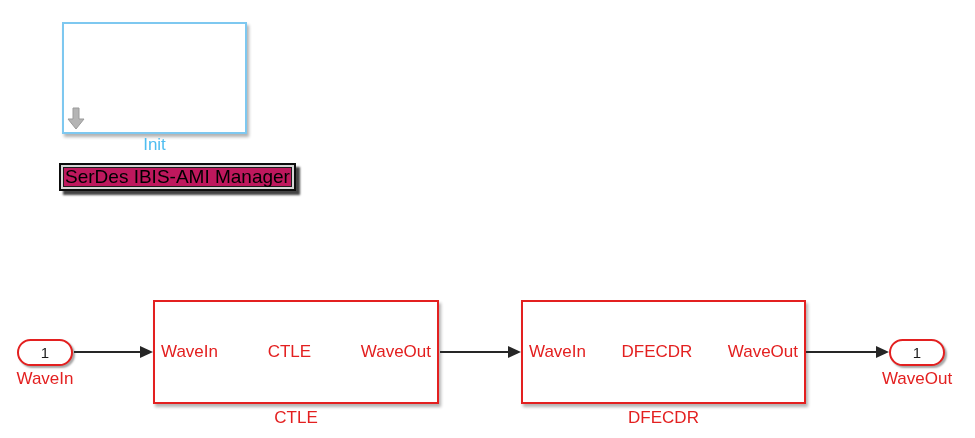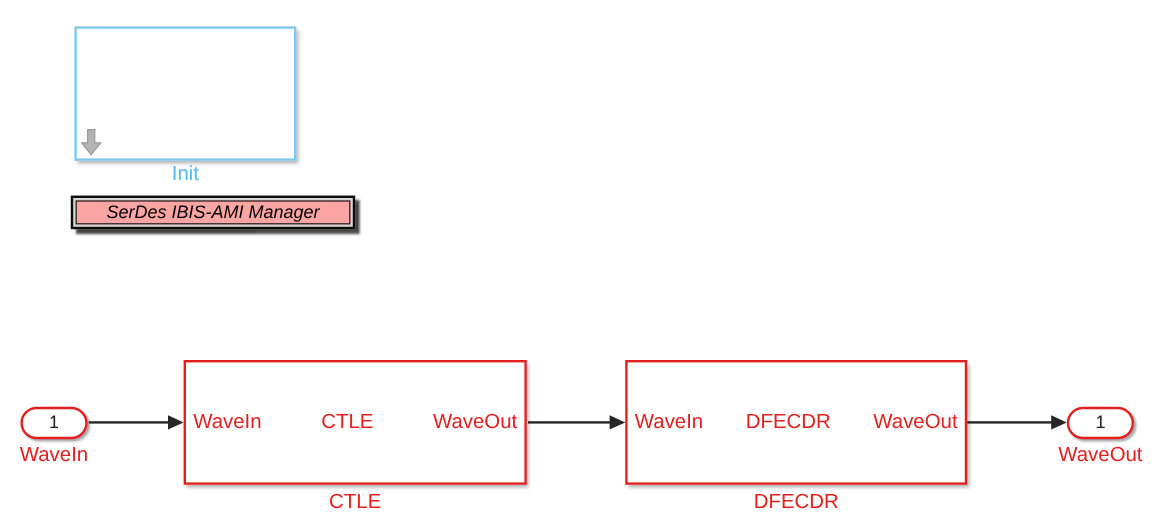--- a/index.html
+++ b/index.html
@@ -53,28 +53,27 @@
     width: 237px; height: 28px;
     background: #d6d6d6;
     border: 2px solid #0d0d0d;
     padding: 2px;
     box-shadow: 4px 4px 2px rgba(35,35,35,0.85);
     cursor: pointer;
   }
   .manager-button-inner {
     width: 100%; height: 100%;
     border: 1px solid #1a1a1a;
-    background: #fca5a5;
+    background: #be185d;
     display: flex;
     align-items: center;
     justify-content: center;
-    font-size: 15px;
+    font-size: 19px;
     color: #000000;
     white-space: nowrap;
-    font-style: italic;
   }
 
   
   .port-oval {
     position: absolute;
     width: 56px; height: 27px;
     background: #ffffff;
     border: 2px solid var(--red);
     border-radius: 14px;
     box-shadow: 2px 2px 2px rgba(0,0,0,0.35);

